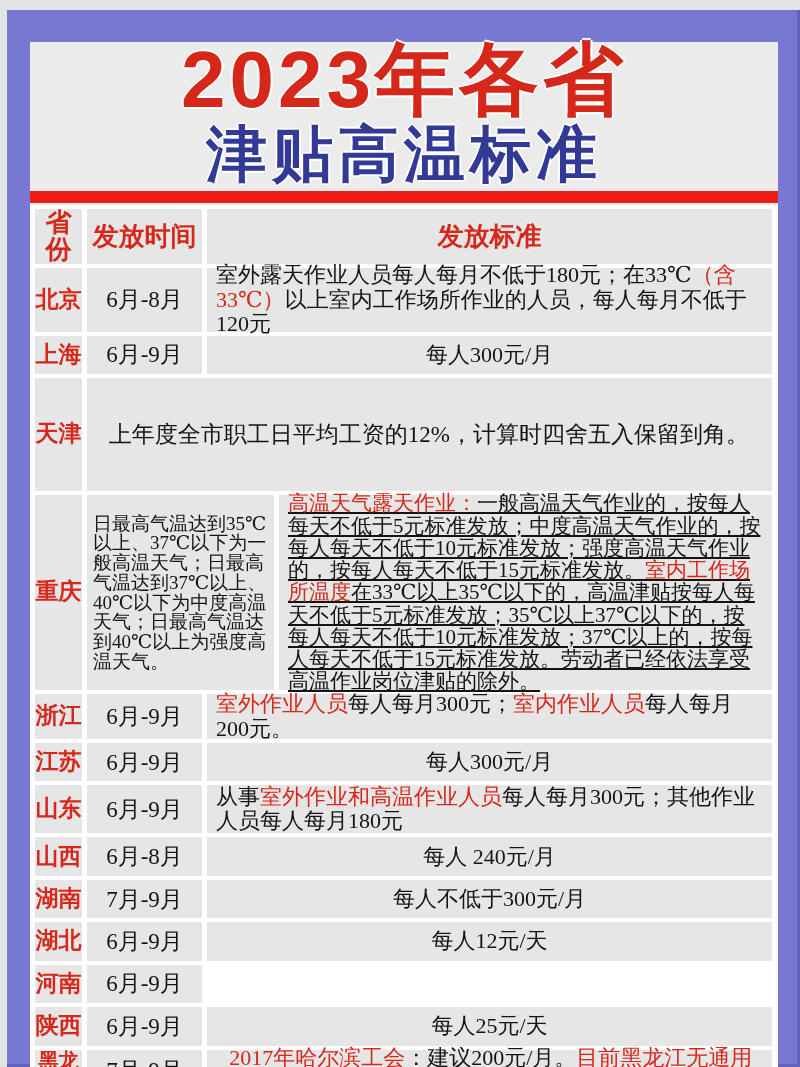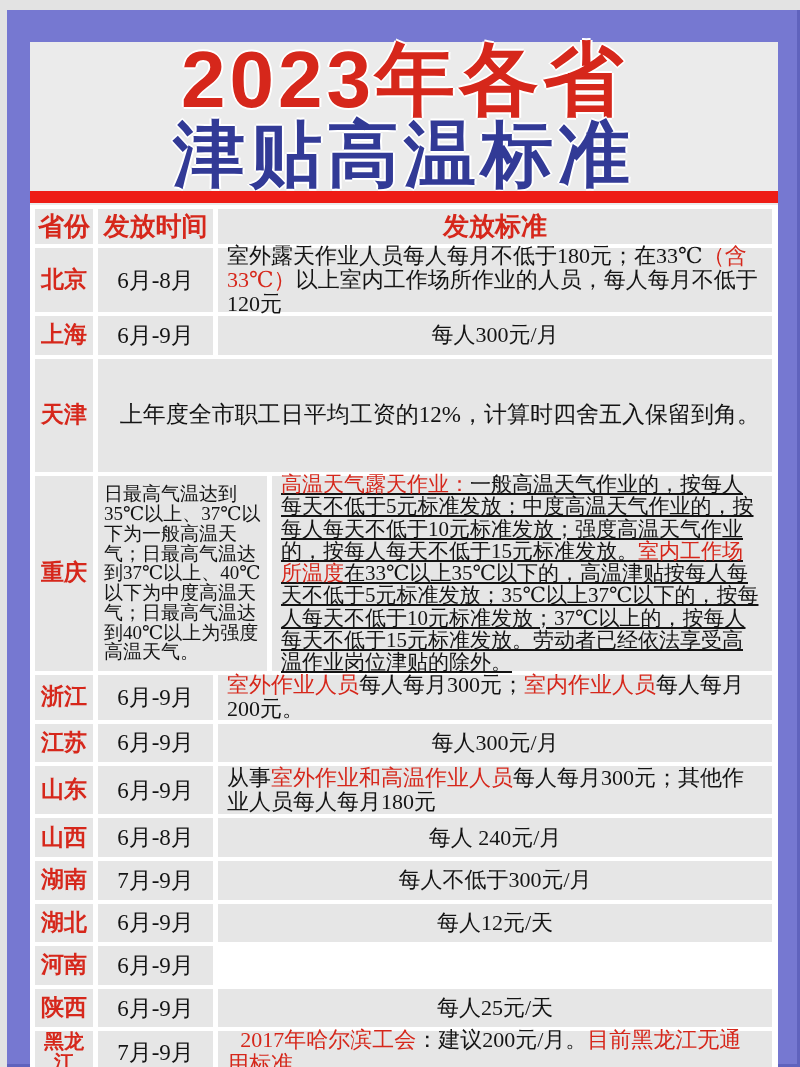--- a/index.html
+++ b/index.html
@@ -19,43 +19,43 @@
     background:var(--panel,#ebebeb);
     display:flex;flex-direction:column;margin-top:12px;
   }
   .title-block{
     text-align:center;height:148px;flex:none;
     font-family:"Liberation Sans","DejaVu Sans",sans-serif;
     font-weight:900;white-space:nowrap;
   }
   .title-l1{font-size:80px;line-height:76px;letter-spacing:4px;color:var(--red,#dd241a);
     text-shadow:2px 0 0 #fff,-2px 0 0 #fff,0 2px 0 #fff,0 -2px 0 #fff;}
-  .title-l2{font-size:72px;line-height:72px;letter-spacing:5px;color:var(--navy,#323a96);
+  .title-l2{font-size:61px;line-height:72px;letter-spacing:5px;color:var(--navy,#323a96);
     text-shadow:2px 0 0 #fff,-2px 0 0 #fff,0 2px 0 #fff,0 -2px 0 #fff;}
   .redbar{height:12px;flex:none;background:var(--bar,#ee1c16);margin-top:1px;}
   .table{
     margin-top:2px;flex:1;background:var(--gutter,#ffffff);
     padding:4px 6px 7px 5px;
     display:flex;flex-direction:column;gap:4px;
   }
   .row{display:flex;gap:5px;flex:1;}
   .cell{background:var(--cell,#e6e6e6);display:flex;align-items:center;box-sizing:border-box;}
-  .prov{width:58px;flex:none;justify-content:center;text-align:center;
+  .prov{width:47px;flex:none;justify-content:center;text-align:center;
     color:var(--red,#dd241a);font-weight:bold;font-size:23px;line-height:1.05;}
   .time{width:115px;flex:none;justify-content:center;font-size:23px;}
   .std{flex:1;padding:2px 9px;font-size:22px;line-height:1.1;}
   .std.center{justify-content:center;text-align:center;}
   .hrow{flex:none;min-height:32px;}
   .hrow .cell{justify-content:center;color:var(--red,#dd241a);font-weight:bold;font-size:26px;
     font-family:"Liberation Sans","DejaVu Sans",sans-serif;}
   .hrow .hstd{flex:1;}
   
   .mergeA-tj{width:423px;flex:none;padding:2px 8px;font-size:22px;line-height:1.08;}
   .mergeB-tj{flex:1;padding:2px 8px;font-size:23px;line-height:1.1;}
-  .mergeA-cq{width:169px;flex:none;padding:16px 6px;font-size:19px;line-height:1.04;}
+  .mergeA-cq{width:187px;flex:none;padding:16px 6px;font-size:19px;line-height:1.04;}
   .mergeB-cq{flex:1;padding:4px 9px;font-size:21px;line-height:1.06;text-decoration:underline;}
   .txt{display:block;width:100%;}
   .indent .txt{text-indent:0.6em;}
   .red{color:var(--red,#dd241a);}
 </style>
 </head>
 <body style="--red: #d6271b; --bar: #ee1c16; --navy: #323a96; --purple: #7678d1; --purple_dark: #6063bd; --panel: #ebebeb; --cell: #e6e6e6; --gutter: #ffffff; --page: #e3e3e3; --ink: #141414;">
 
 <div class="frame">
   <div class="panel">

